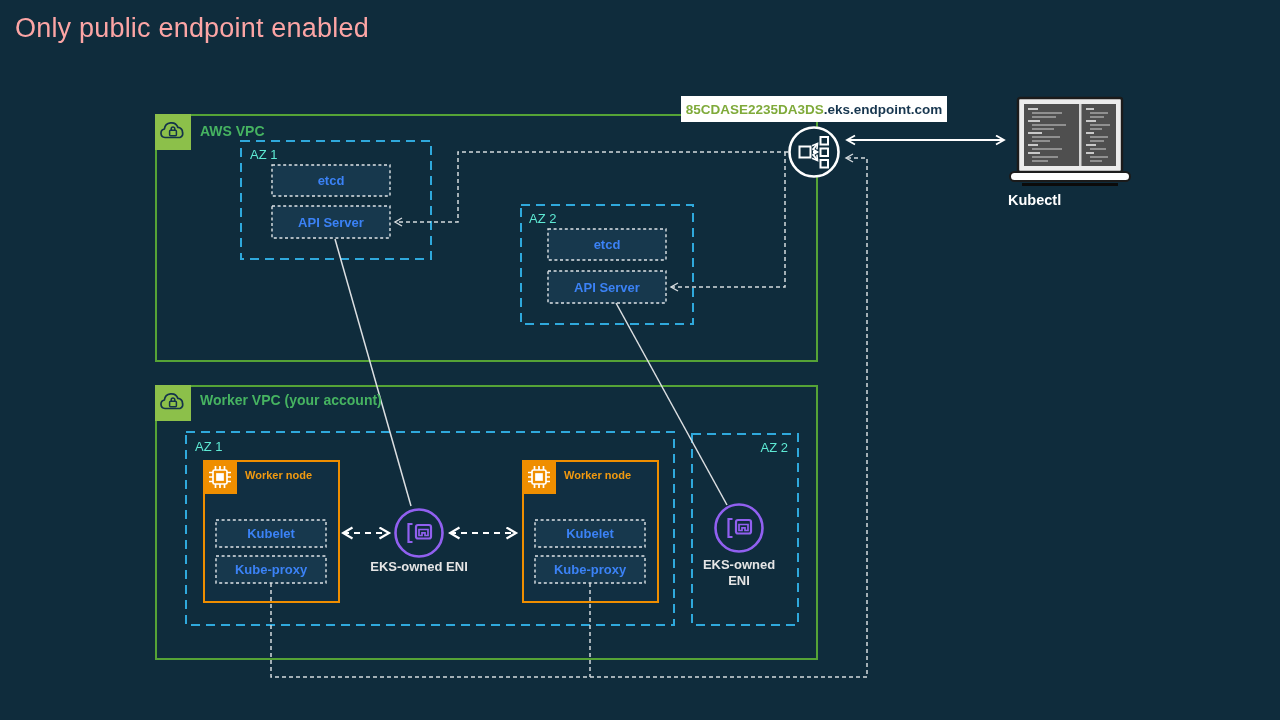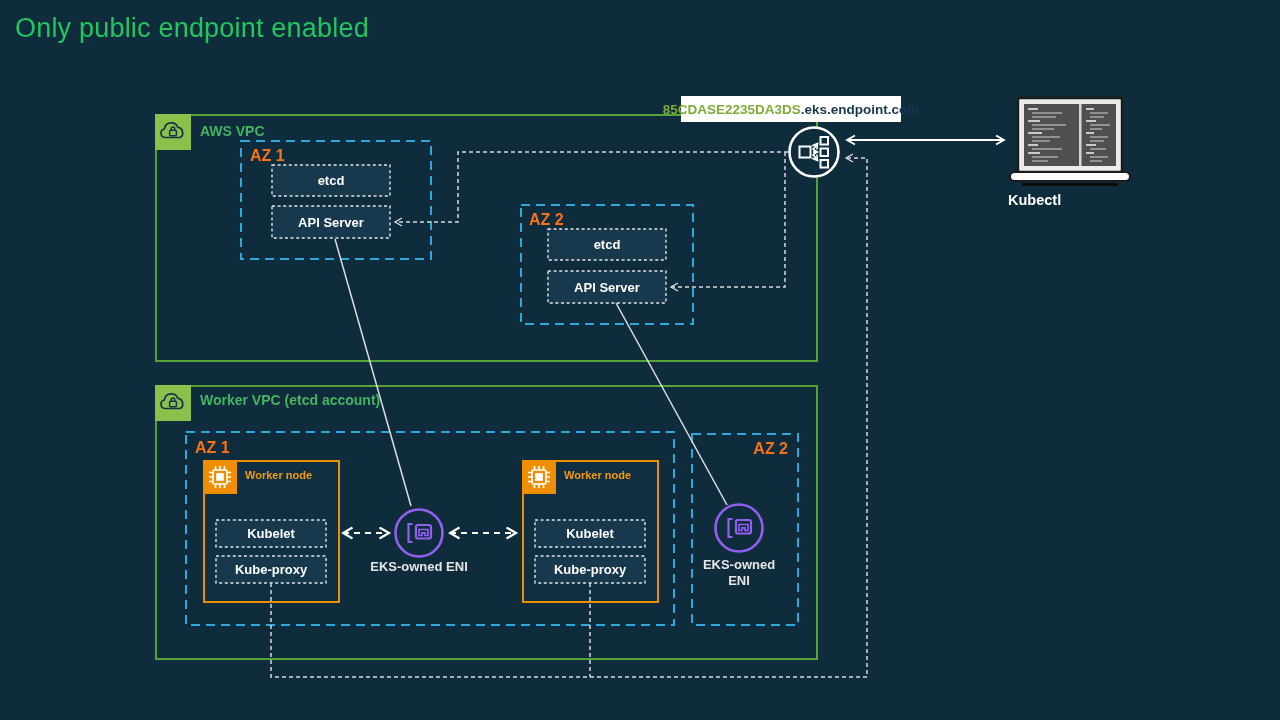--- a/index.html
+++ b/index.html
@@ -1,26 +1,26 @@
 <!DOCTYPE html>
 <html><head>
 <meta charset="utf-8">
 <style>
   html,body{margin:0;padding:0;background:#0f2c3c;}
   body{width:1280px;height:720px;overflow:hidden;position:relative;
        font-family:"Liberation Sans", sans-serif;}
   .abs{position:absolute;}
-  .title{left:15px;top:13px;font-size:27px;color:#22c55e;letter-spacing:.2px;z-index:6;}
+  .title{left:15px;top:13px;font-size:27px;color:#fca5a5;letter-spacing:.2px;z-index:6;}
   .vpc{border:2px solid #55a336;z-index:1;}
   .icon-sq{z-index:5;display:flex;align-items:center;justify-content:center;}
   .icon-green{background:#8cc04a;width:36px;height:36px;}
   .icon-orange{background:#ef8e00;width:34px;height:34px;}
   .vpc-label{color:#46b361;font-size:14px;font-weight:bold;z-index:5;}
-  .az-label{color:#f97316;font-size:16px;font-weight:bold;z-index:5;}
-  .comp-label{display:flex;align-items:center;justify-content:center;color:#ffffff;
+  .az-label{color:#5eead4;font-size:13px;font-weight:normal;z-index:5;}
+  .comp-label{display:flex;align-items:center;justify-content:center;color:#3b82f6;
               font-size:13px;font-weight:bold;z-index:5;}
   .wnode{border:2px solid #ef8e00;background:rgba(20,52,74,.45);z-index:2;}
   .wnode-label{color:#f29a10;font-size:11px;font-weight:bold;z-index:5;}
   .eni-label{color:#e5e5e5;font-size:13px;font-weight:bold;text-align:center;
              line-height:16px;z-index:5;}
   .kubectl-label{color:#fff;font-size:14.5px;font-weight:bold;text-align:left;z-index:5;}
   .url-badge{background:#ffffff;display:flex;align-items:center;justify-content:center;
              font-size:13.5px;font-weight:bold;z-index:7;white-space:nowrap;}
   .url-green{color:#7faa3a;}
   .url-navy{color:#17364f;}
@@ -45,21 +45,21 @@
 </div>
 <div class="abs icon-sq icon-green" style="left:155px;top:385px;">
   <svg width="36" height="36" viewBox="0 0 36 36">
     <path d="M10,23.5 a4.3,4.3 0 0 1 -0.6,-8.5 a7,7 0 0 1 13.5,-1.6 a4.7,4.7 0 0 1 4.6,4.9 a4.3,4.3 0 0 1 -2.6,5.2 Z" fill="none" stroke="#14334a" stroke-width="1.7" stroke-linejoin="round"></path>
     <rect x="14.6" y="16.2" width="6.8" height="5.6" rx="1" fill="none" stroke="#14334a" stroke-width="1.5"></rect>
     <path d="M16.2,16.2 v-1.4 a1.8,1.8 0 0 1 3.6,0 v1.4" fill="none" stroke="#14334a" stroke-width="1.5"></path>
   </svg>
 </div>
 
 <div class="abs vpc-label" style="left:200px;top:123px;text-align:center;">AWS VPC</div>
-<div class="abs vpc-label" style="left:200px;top:392px;">Worker VPC (etcd account)</div>
+<div class="abs vpc-label" style="left:200px;top:392px;">Worker VPC (your account)</div>
 
 <div class="abs wnode" style="left:203px;top:460px;width:133px;height:139px;"></div>
 <div class="abs wnode" style="left:522px;top:460px;width:133px;height:139px;"></div>
 
 <div class="abs icon-sq icon-orange" style="left:203px;top:460px;">
   <svg width="34" height="34" viewBox="0 0 34 34">
     <g stroke="#ffffff" stroke-width="1.7" fill="none">
       <rect x="10" y="10" width="14" height="14" rx="1.5"></rect>
       <rect x="14" y="14" width="6" height="6" fill="#ffffff"></rect>
       <path d="M12.5,10 V6 M17,10 V6 M21.5,10 V6 M12.5,28 V24 M17,28 V24 M21.5,28 V24
@@ -178,21 +178,21 @@
   <g stroke="#9160f0" fill="none">
     <path d="M21.5,19 H17.5 V37 H21.5" stroke-width="2.2"></path>
     <rect x="25" y="20" width="15" height="13.5" rx="2" stroke-width="2.2"></rect>
     <path d="M28,30.5 V24.5 H37 V30.5 H34 V27.8 H31 V30.5 Z" stroke-width="1.7"></path>
   </g>
 </svg>
 
 <div class="abs eni-label" style="left:344px;top:559px;width:150px;">EKS-owned ENI</div>
 <div class="abs eni-label" style="left:701px;top:557px;width:76px;">EKS-owned ENI</div>
 
-<div class="abs url-badge" style="left:681px;top:96px;width:220px;height:26px;">
+<div class="abs url-badge" style="left:681px;top:96px;width:266px;height:26px;">
   <span class="url-green">85CDASE2235DA3DS</span>
     <span class="url-navy">.eks.endpoint.com</span>
 </div>
 
 <svg class="abs node-icon-svg" style="left:1008px;top:96px;" width="124" height="92" viewBox="0 0 124 92">
   <rect x="10" y="2" width="104" height="74" rx="2" fill="#ececec" stroke="#1b1b1b" stroke-width="2.4"></rect>
   <rect x="16" y="8" width="92" height="62" fill="#4f4f4f"></rect>
   <rect x="71" y="8" width="2.5" height="62" fill="#d6d6d6"></rect>
   <g fill="#c9c9c9">
     <rect x="20" y="12" width="10" height="2"></rect>

